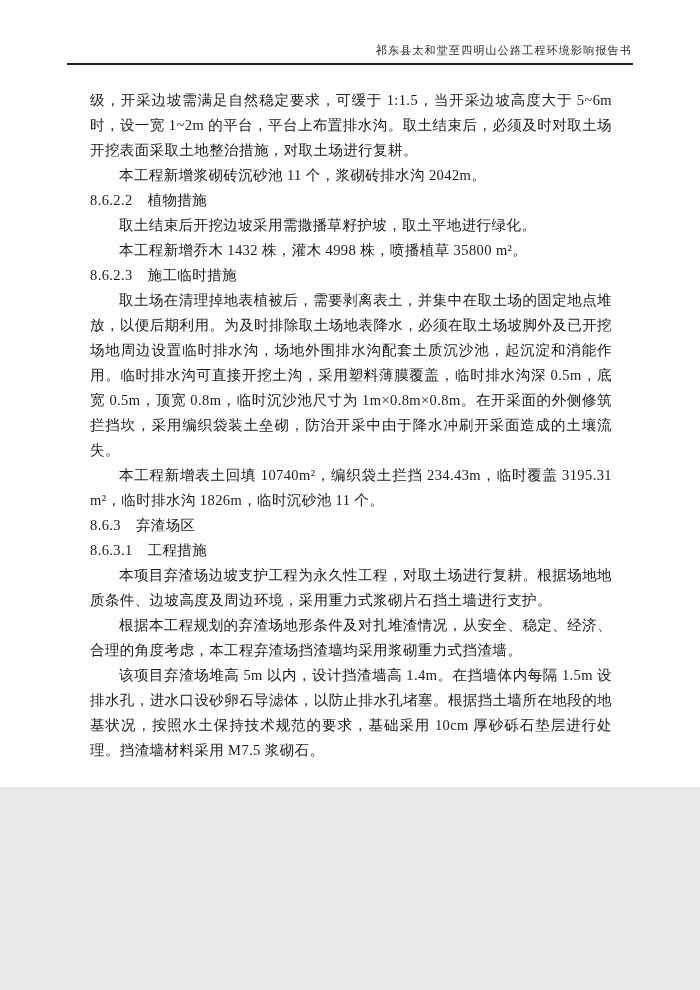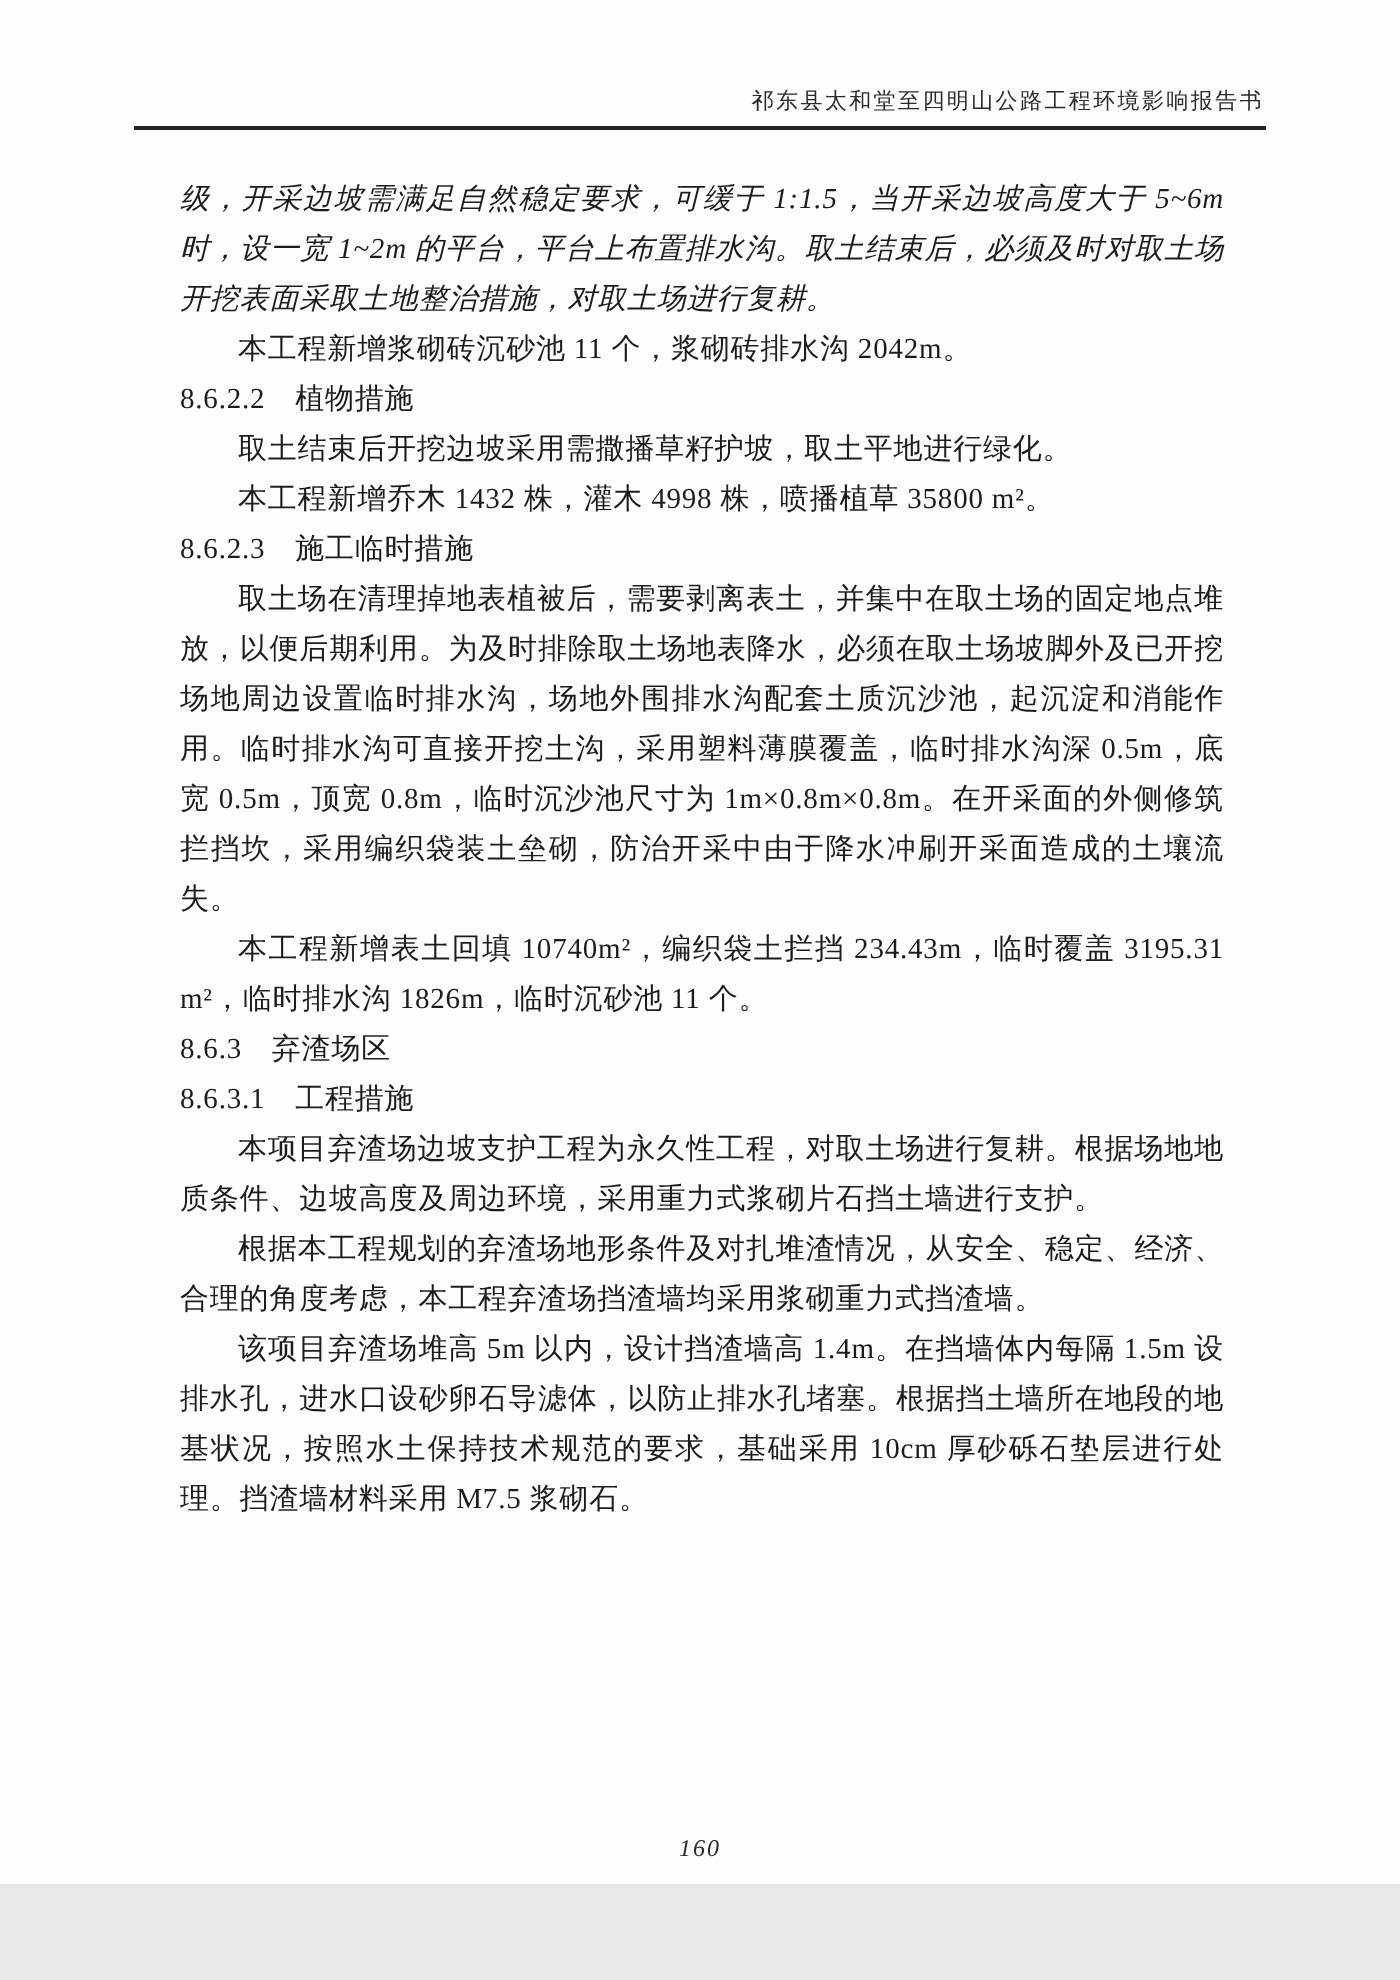--- a/index.html
+++ b/index.html
@@ -3,21 +3,21 @@
 <meta charset="utf-8">
 <style>
   html, body {
     margin: 0;
     padding: 0;
     background: #e8e8e8;
   }
   .page {
     position: relative;
     width: 700px;
-    height: 942px;
+    height: 787px;
     margin: 0 auto;
     background: #fdfdfc;
     font-family: "Liberation Serif", "DejaVu Serif", serif;
     color: #1c1c1c;
     overflow: hidden;
     box-sizing: border-box;
   }
   .header {
     position: absolute;
     top: 43px;
@@ -47,21 +47,20 @@
     letter-spacing: 0.4px;
     text-align: justify;
     text-justify: inter-ideograph;
   }
   .content p {
     margin: 0;
     text-indent: 2em;
   }
   .content p.cont {
     text-indent: 0;
-    font-style: italic;
   }
   .content p.heading {
     text-indent: 0;
     margin: 0 0;
     white-space: nowrap;
   }
   .content p.u {
     text-decoration-color: #2a2a2a;
     text-decoration-thickness: 1px;
     text-underline-offset: 4px;

